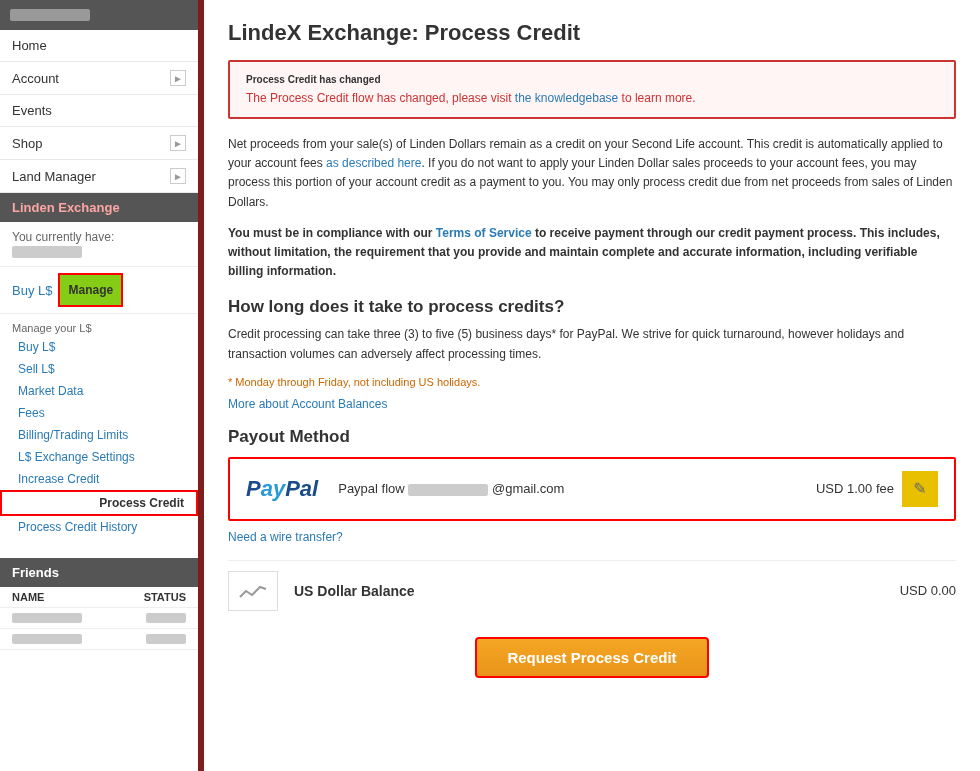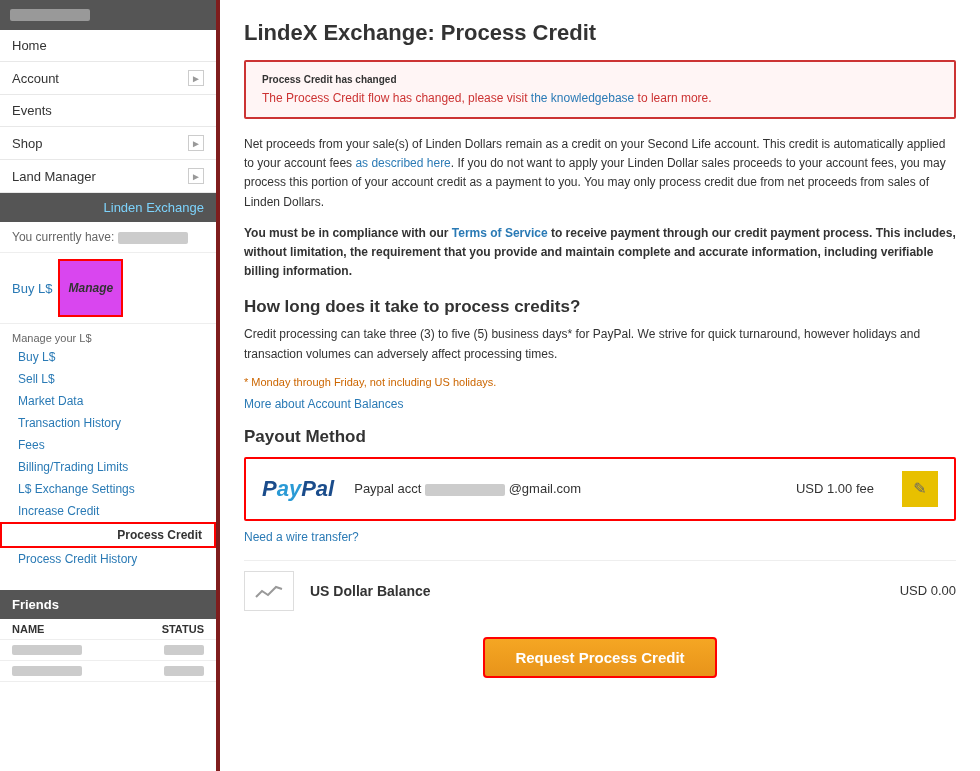--- a/index.html
+++ b/index.html
@@ -1,23 +1,23 @@
 <!DOCTYPE html>
 <html><head>
   <meta charset="utf-8">
   <style>
     * { margin: 0; padding: 0; box-sizing: border-box; }
     body { font-family: Arial, sans-serif; font-size: 13px; background: #d0d0d0; display: flex; }
 
     
     #sidebar {
-      width: 220px;
+      width: 204px;
       min-height: 771px;
       background: #fff;
-      border-right: 4px solid #7f1d1d;
+      border-right: 6px solid #7f1d1d;
       flex-shrink: 0;
     }
 
     .sidebar-logo {
       background: #555;
       height: 30px;
       display: flex;
       align-items: center;
       padding: 0 10px;
     }
@@ -44,25 +44,24 @@
       border: 1px solid #ccc;
       display: flex;
       align-items: center;
       justify-content: center;
       font-size: 10px;
       color: #999;
     }
 
     .sidebar-section-header {
       background: #555;
-      color: #7dd3fc;
+      color: #fca5a5;
       padding: 7px 12px;
       font-size: 13px;
-      font-weight: normal;
-      text-align: right;
+      font-weight: bold;
     }
 
     .sidebar-balance-area {
       padding: 8px 12px;
       font-size: 12px;
       color: #666;
       border-bottom: 1px solid #eee;
     }
     .sidebar-balance-blur {
       display: inline-block;
@@ -80,26 +79,25 @@
       border-bottom: 1px solid #eee;
     }
     .sidebar-buy-link {
       color: #2a7ab5;
       text-decoration: none;
       font-size: 13px;
     }
     .manage-btn {
       border: 2px solid red;
       color: #333;
-      background: #d946ef;
-      padding: 20px 8px;
+      background: #84cc16;
+      padding: 8px 8px;
       font-size: 12px;
       cursor: pointer;
       font-weight: bold;
-      font-style: italic;
     }
 
     .sidebar-manage-label {
       padding: 8px 12px 2px;
       font-size: 11px;
       color: #666;
     }
 
     .sidebar-sub-item {
       padding: 4px 12px 4px 18px;
@@ -277,21 +275,21 @@
       width: 80px;
       height: 12px;
       background: #ccc;
       border-radius: 2px;
       vertical-align: middle;
     }
 
     .payout-fee {
       font-size: 13px;
       color: #333;
-      margin-right: 28px;
+      margin-right: 8px;
     }
 
     .edit-btn {
       background: #e8c000;
       border: none;
       width: 36px;
       height: 36px;
       cursor: pointer;
       display: flex;
       align-items: center;
@@ -398,21 +396,20 @@
     <button class="manage-btn">Manage</button>
   </div>
 
   <div class="sidebar-manage-label">
     <span>Manage your L$</span>
   </div>
 
   <a class="sidebar-sub-item" href="#">Buy L$</a>
   <a class="sidebar-sub-item" href="#">Sell L$</a>
   <a class="sidebar-sub-item" href="#">Market Data</a>
-  <a class="sidebar-sub-item" href="#">Transaction History</a>
   <a class="sidebar-sub-item" href="#">Fees</a>
   <a class="sidebar-sub-item" href="#">Billing/Trading Limits</a>
   <a class="sidebar-sub-item" href="#">L$ Exchange Settings</a>
   <a class="sidebar-sub-item" href="#">Increase Credit</a>
   <a class="sidebar-sub-item active" href="#">Process Credit</a>
   <a class="sidebar-sub-item" href="#">Process Credit History</a>
 
   <div class="sidebar-friends-header">
     <span>Friends</span>
   </div>
@@ -459,21 +456,21 @@
   <h2 class="payout-heading">Payout Method</h2>
 
   <div class="payout-box">
     <div class="paypal-logo">
       <span class="paypal-text-p">P</span>
         <span class="paypal-text-ay">ay</span>
         <span class="paypal-text-p">P</span>
         <span class="paypal-text-pal">al</span>
     </div>
     <div class="payout-email">
-      <span>Paypal acct</span>
+      <span>Paypal flow</span>
       <span class="blur"></span>
       <span>@gmail.com</span>
     </div>
     <div class="payout-fee">USD 1.00 fee</div>
     <button class="edit-btn">✎</button>
   </div>
 
   <a href="#" class="wire-link">Need a wire transfer?</a>
 
   <div class="balance-row">

